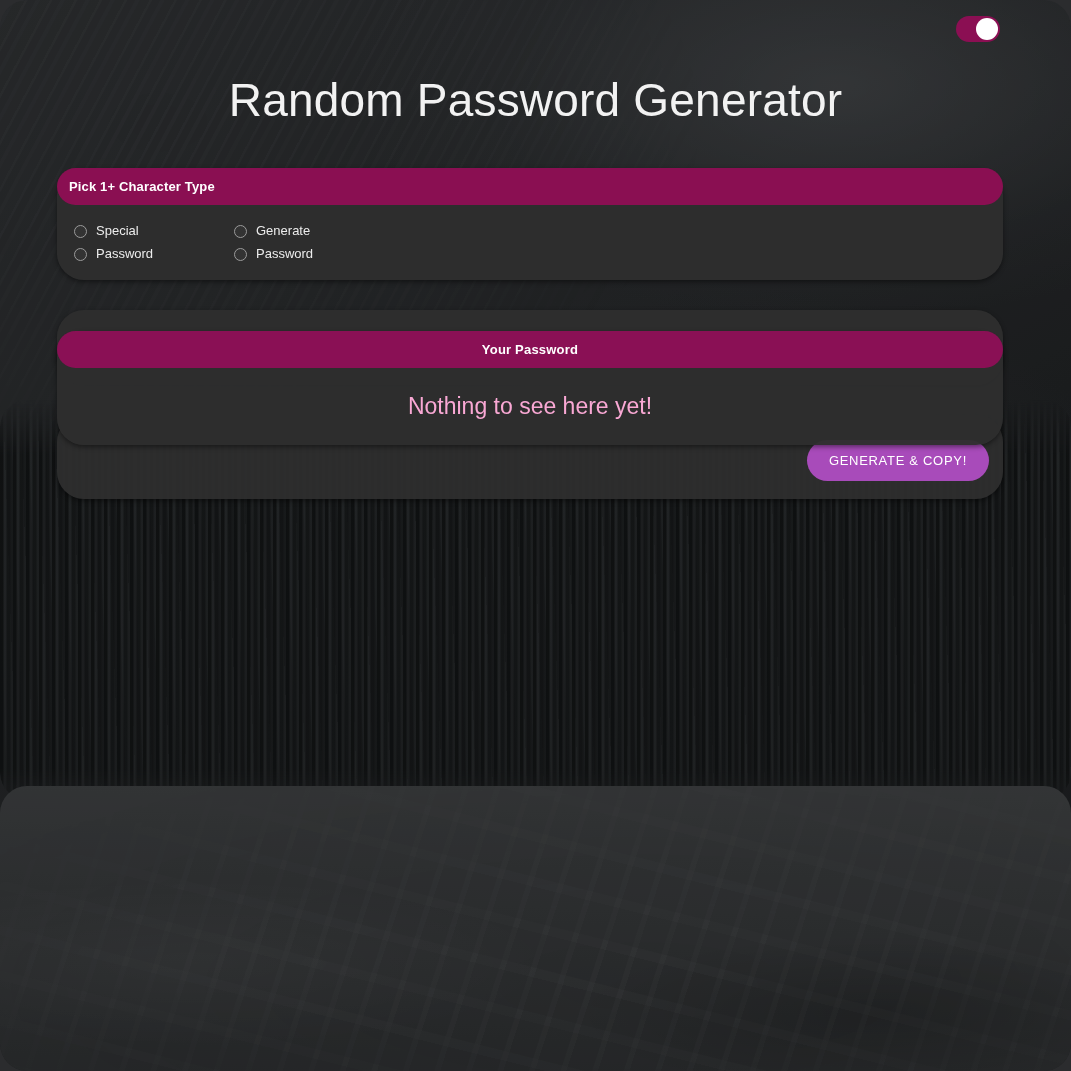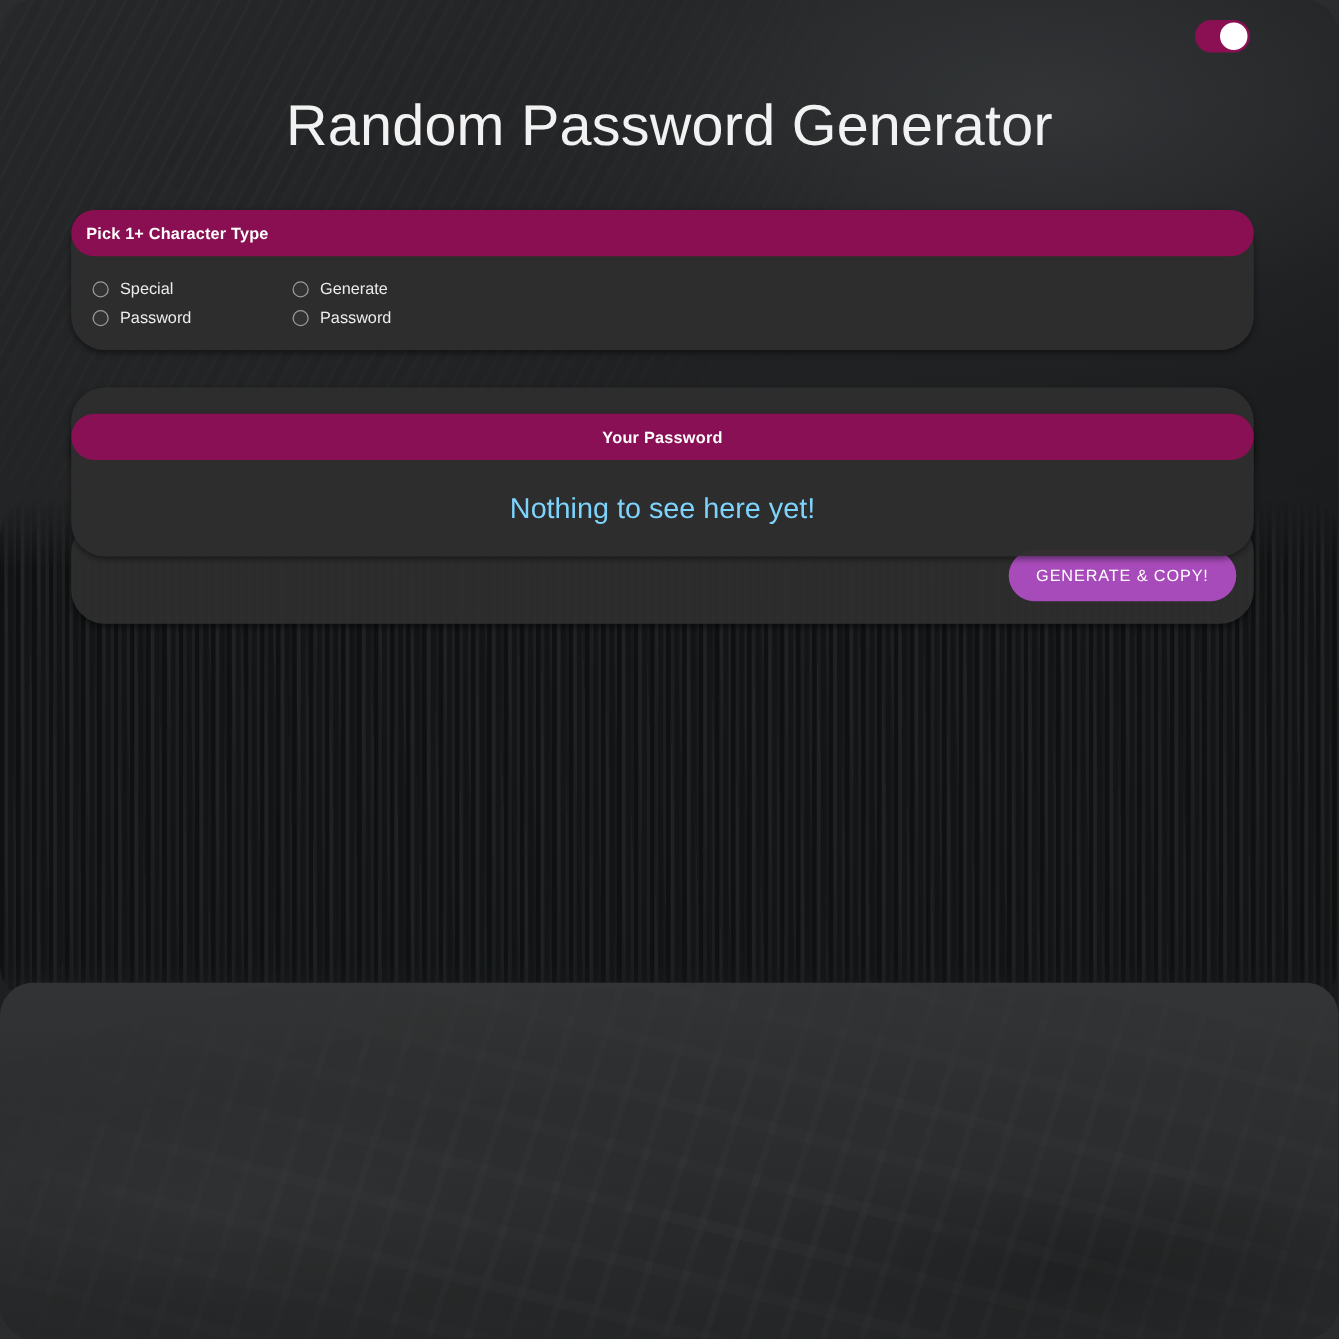--- a/index.html
+++ b/index.html
@@ -268,21 +268,21 @@
   }
   .pw-body {
     height: 77px;
     display: flex;
     align-items: center;
     justify-content: center;
   }
   .pw-text {
     font-size: 23px;
     font-weight: 300;
-    color: #7dd3fc;
+    color: #f9a8d4;
   }
 </style>
 </head>
 <body>
 
 <div id="bg-photo"></div>
 <div id="bg-ridges"></div>
 <div id="bg-forest"></div>
 <div id="bg-snow"></div>
 <div id="bg-tracks"></div>

